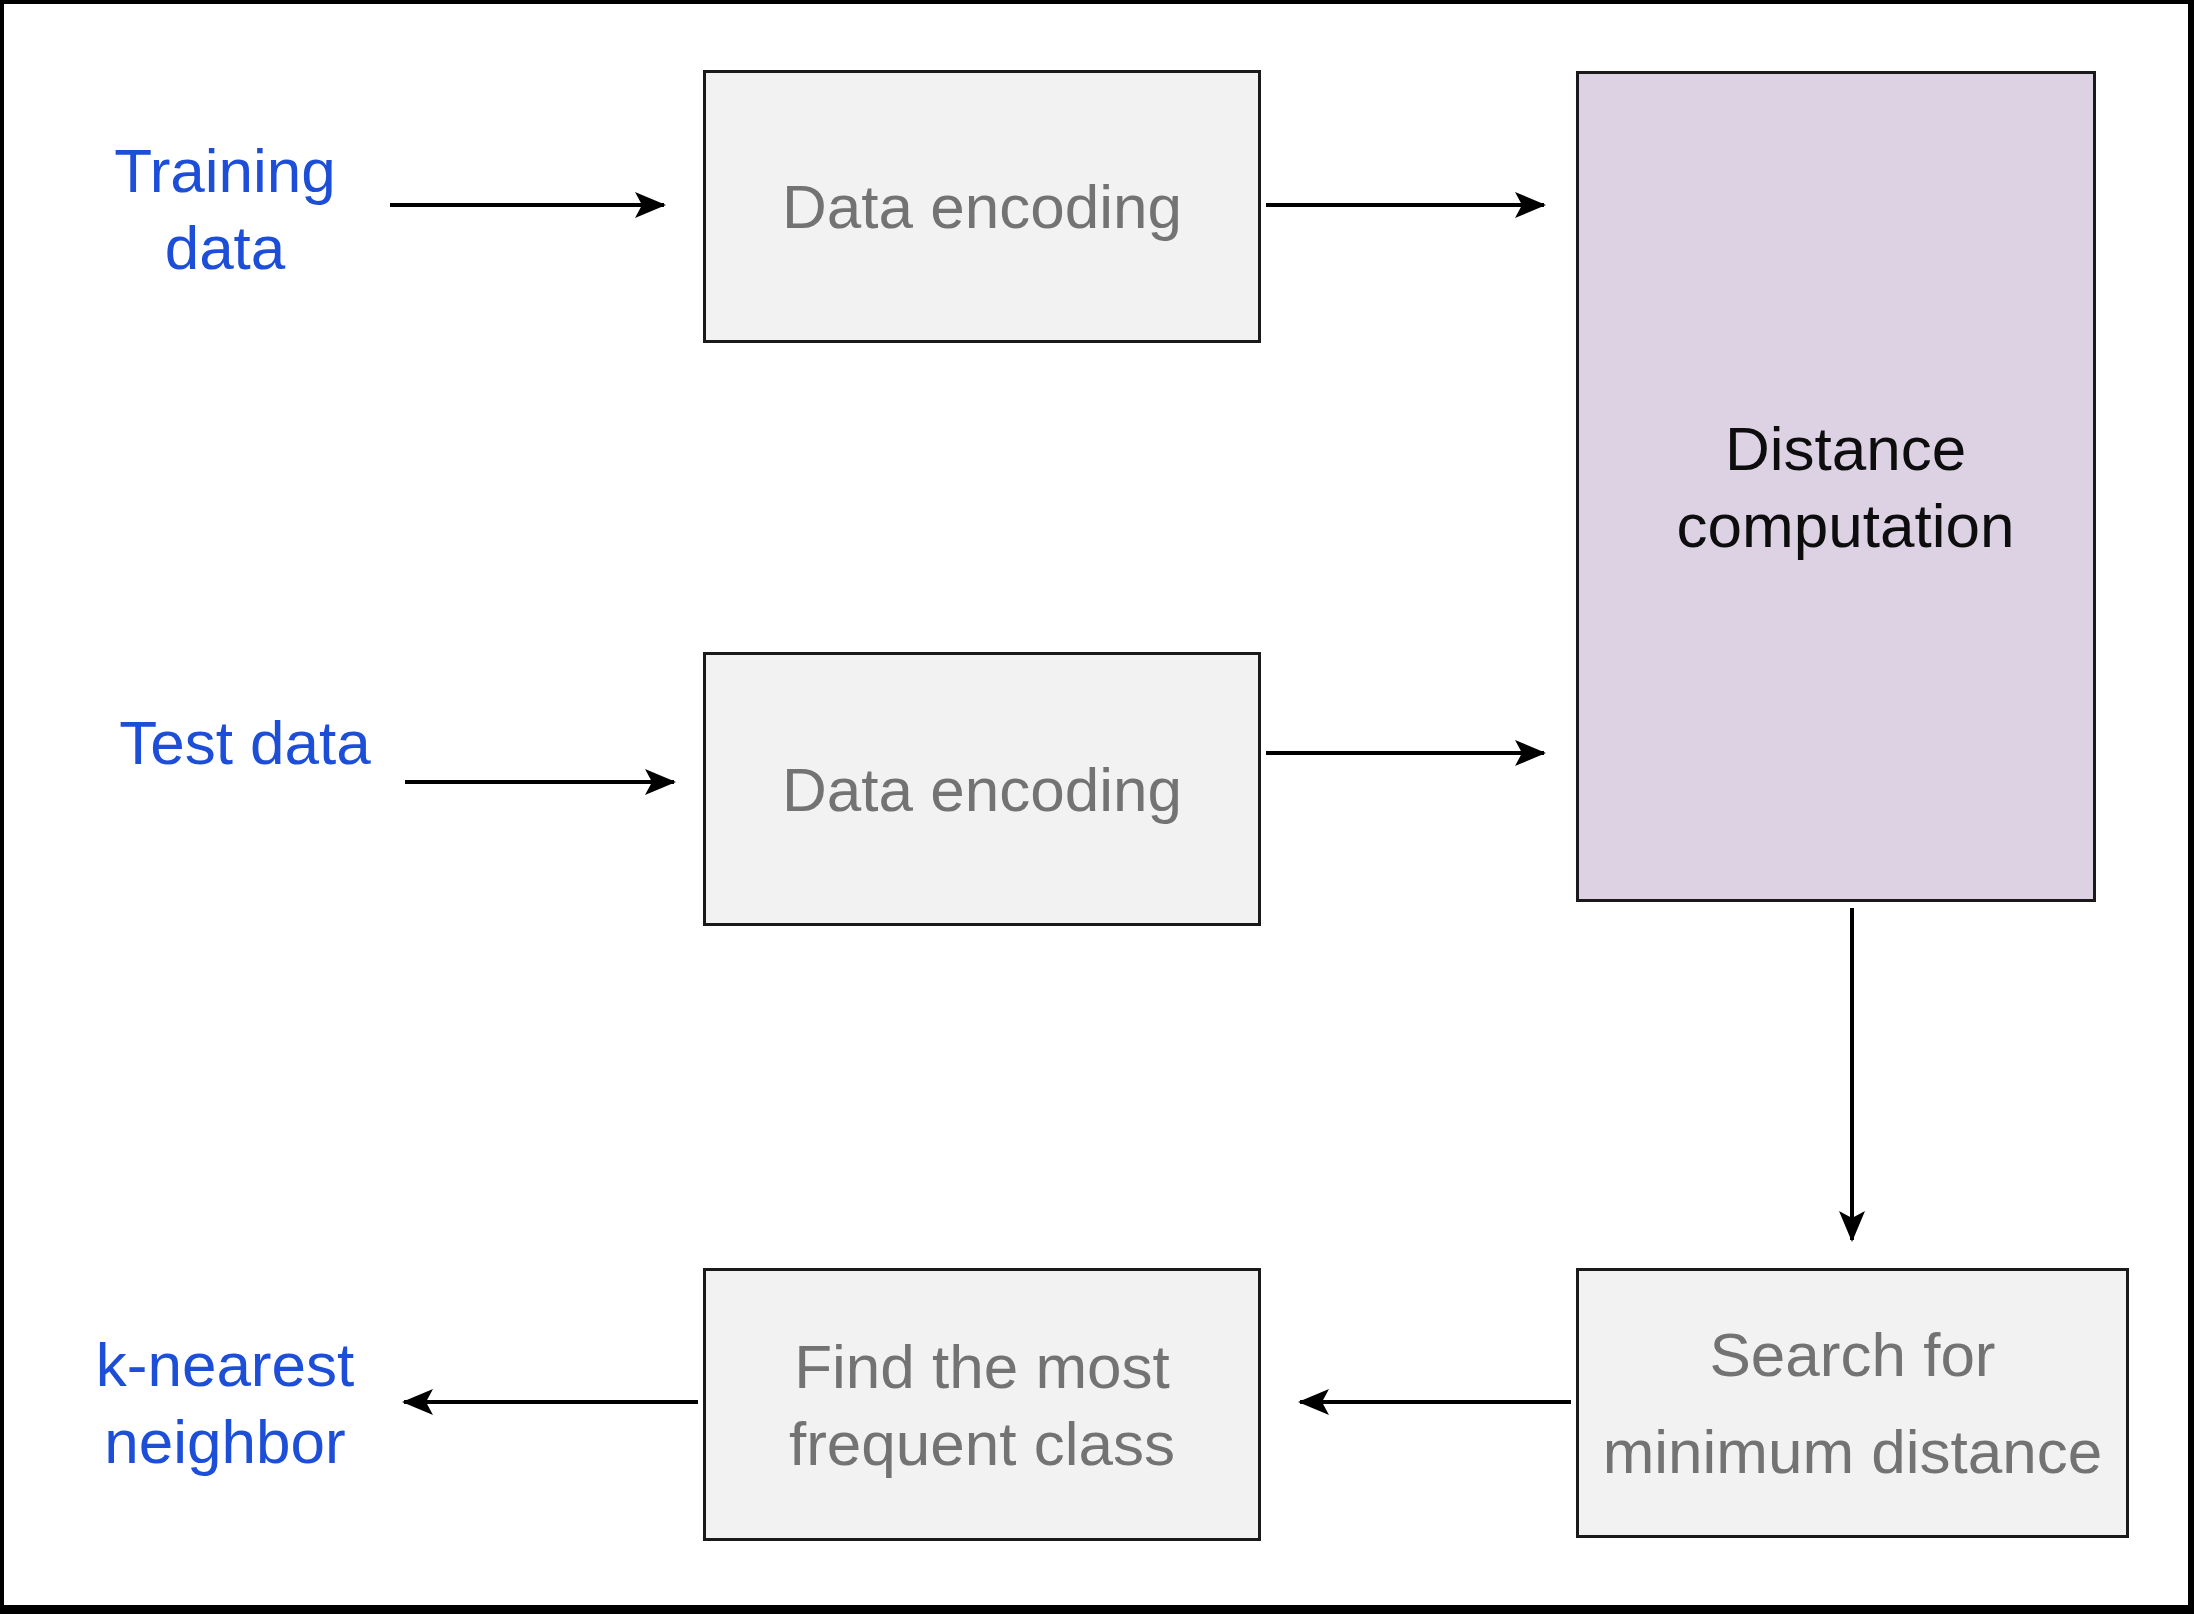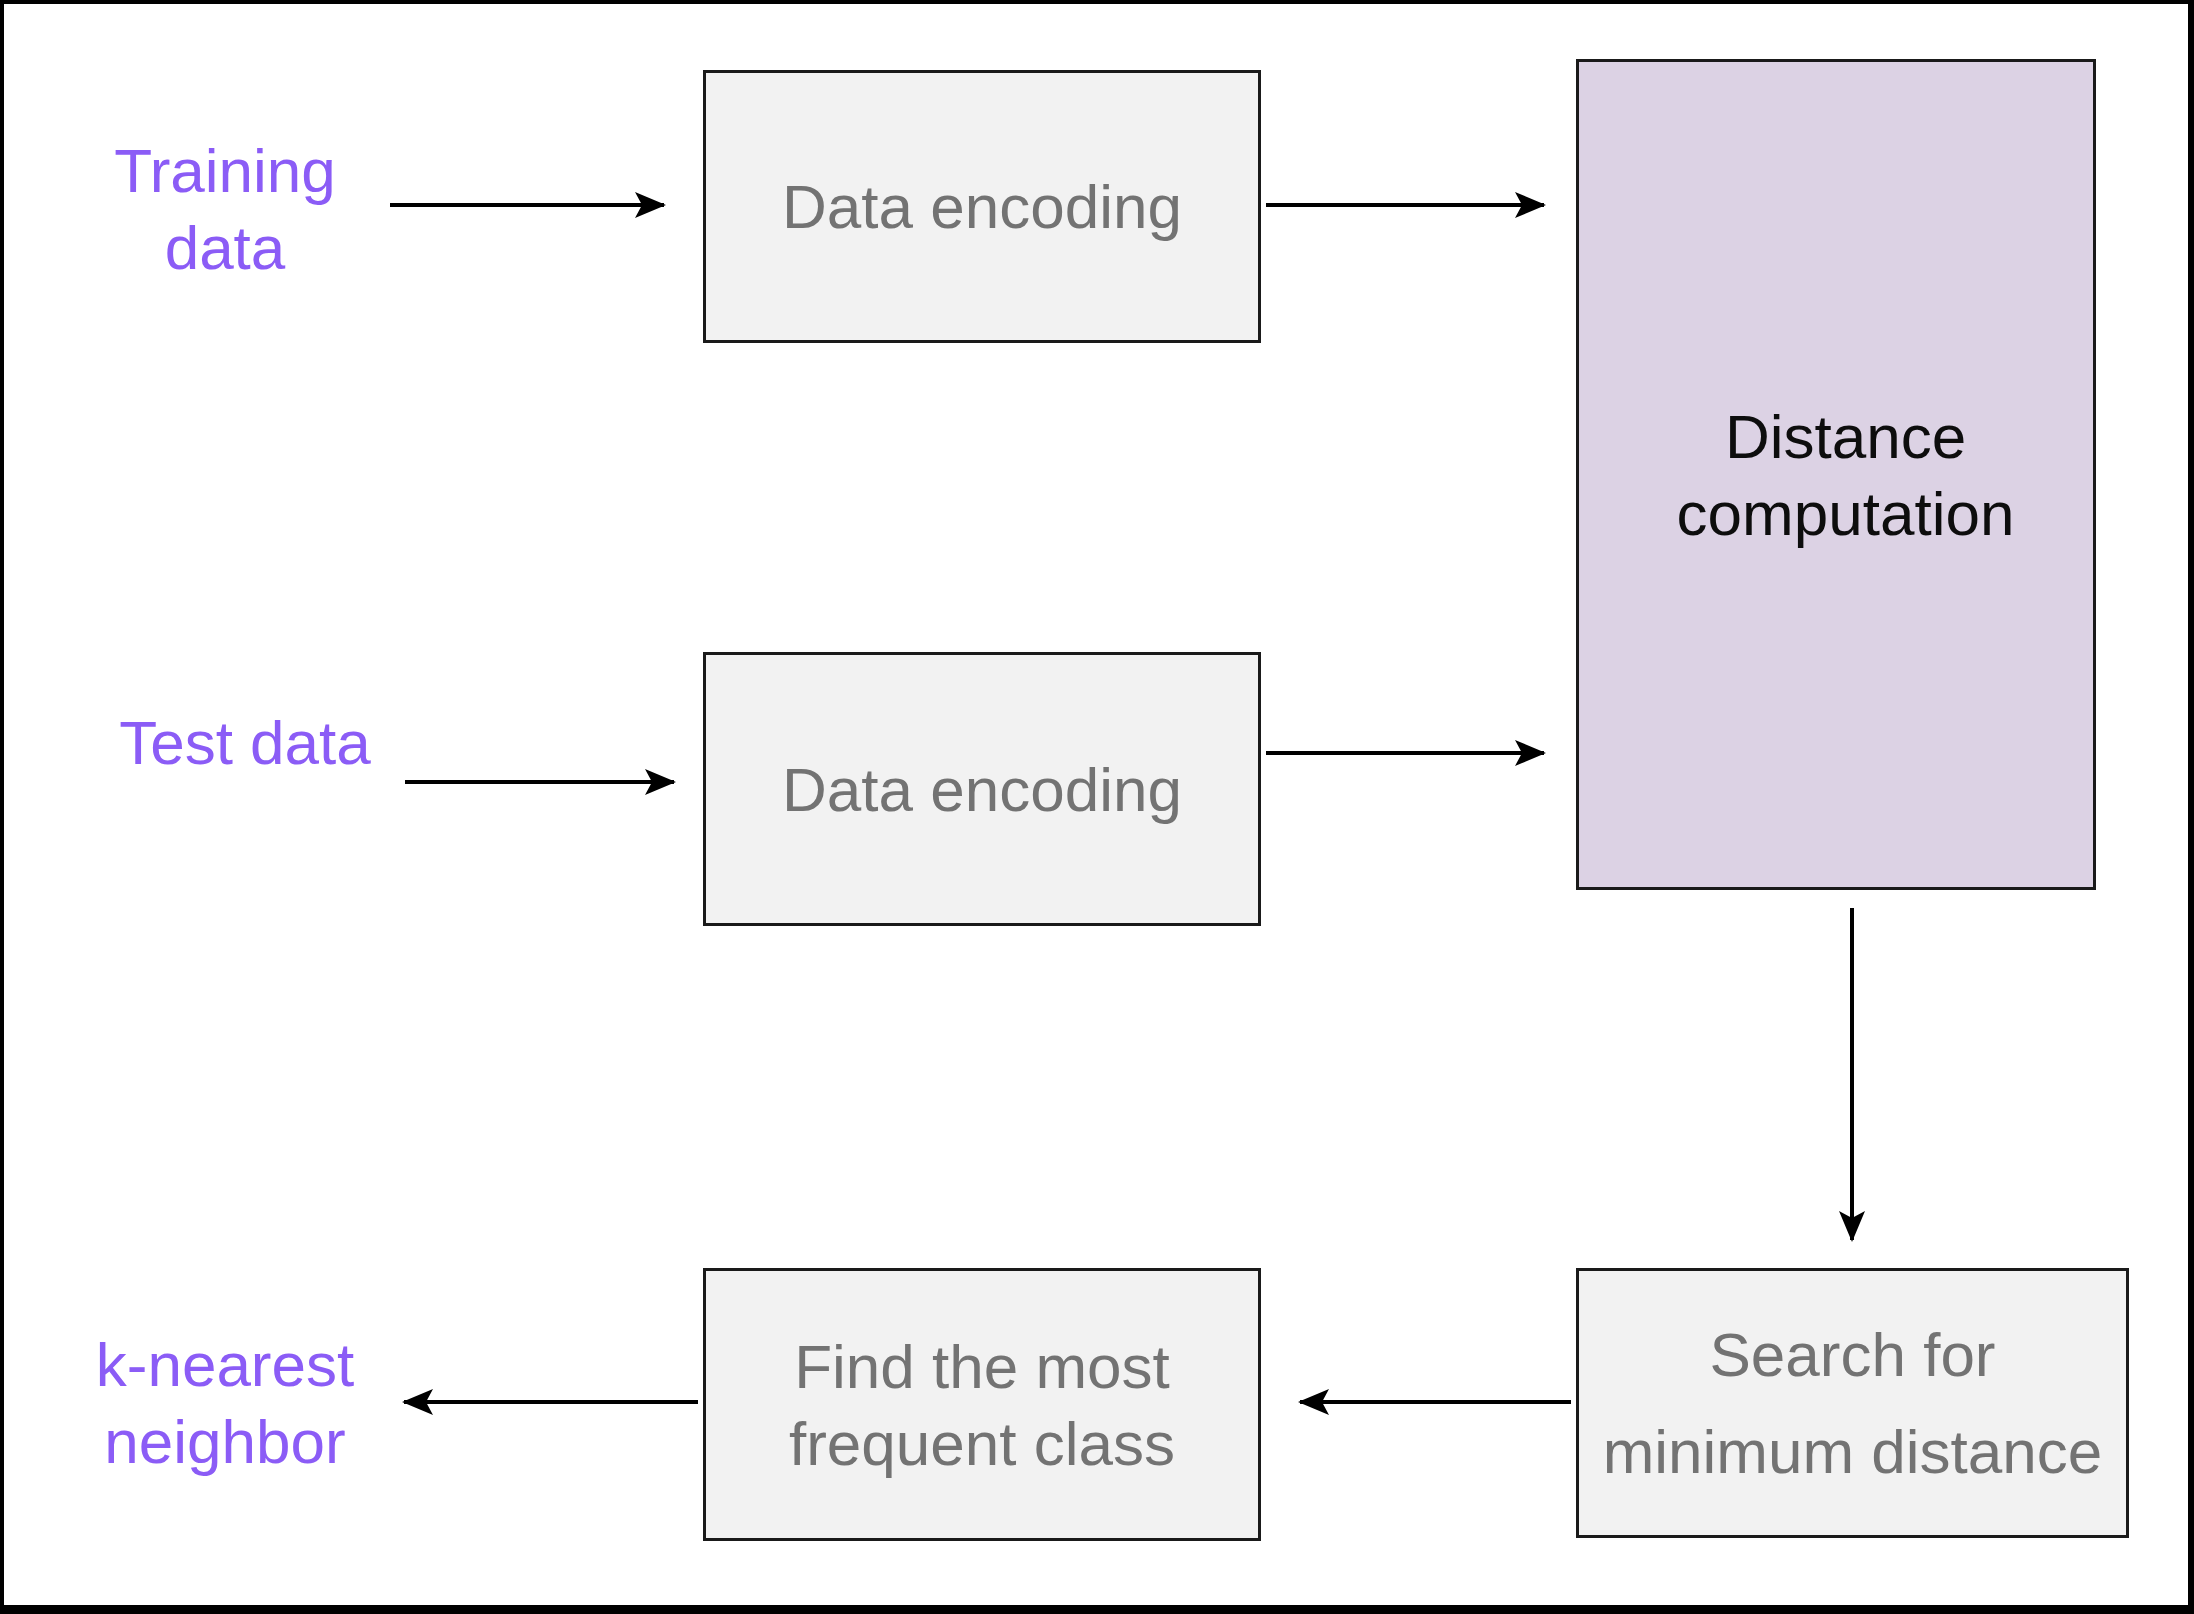--- a/index.html
+++ b/index.html
@@ -34,26 +34,26 @@
   .box {
     border: 3px solid #1a1a1a;
     background: #f2f2f2;
     color: #737373;
   }
   .box.purple {
     background: #dcd2e4;
     color: #0d0d0d;
   }
   .plain-label {
-    color: #8b5cf6;
+    color: #1d4ed8;
   }
   
   .label-training { left: 56px;  top: 127px;  width: 330px; height: 156px; }
   .box-encode-top { left: 699px; top: 66px;   width: 558px; height: 273px; }
-  .box-distance   { left: 1572px;top: 55px;   width: 520px; height: 831px; padding-left: 19px; }
+  .box-distance   { left: 1572px;top: 67px;   width: 520px; height: 831px; padding-left: 19px; }
   .label-test     { left: 76px;  top: 699px;  width: 330px; height: 78px;  }
   .box-encode-bot { left: 699px; top: 648px;  width: 558px; height: 274px; }
   .box-find       { left: 699px; top: 1264px; width: 558px; height: 273px; text-align: center; }
   .box-search     { left: 1572px;top: 1264px; width: 553px; height: 270px; gap: 20px; }
   .label-knn      { left: 56px;  top: 1321px; width: 330px; height: 156px; }
   .arrow-layer {
     position: absolute;
     left: 0; top: 0;
     width: 2184px;
     height: 1601px;

